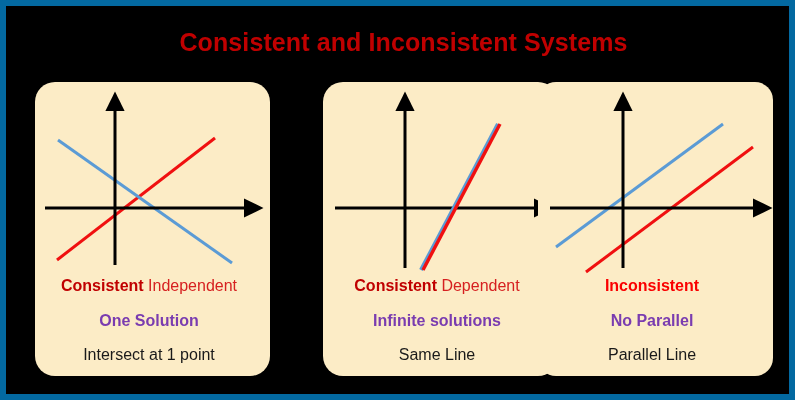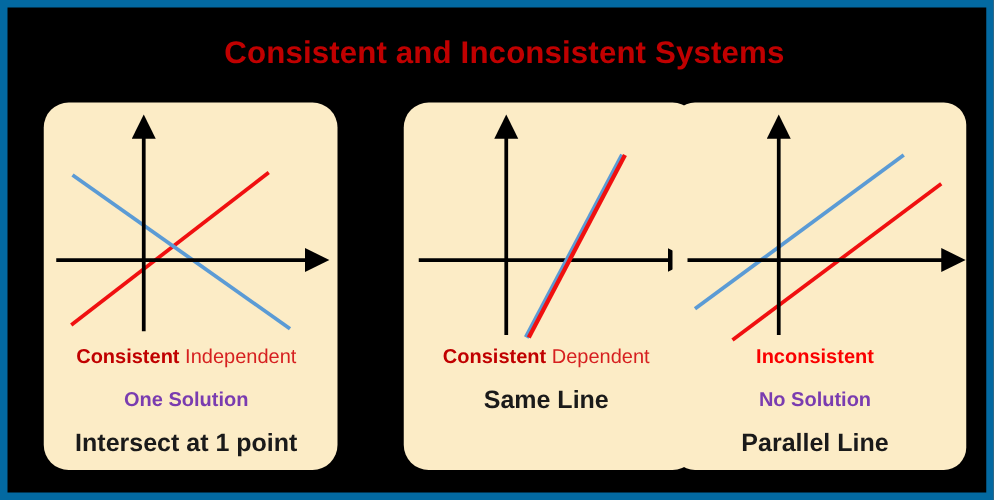--- a/index.html
+++ b/index.html
@@ -73,25 +73,24 @@
     color: #d62020;
   }
   .cap-line2 {
     font-size: 16px;
     line-height: 22px;
     color: #7a3cb0;
     margin-top: 13px;
     font-weight: bold;
   }
   .cap-line3 {
-    font-size: 20px;
+    font-size: 16px;
     line-height: 22px;
     color: #1a1a1a;
     margin-top: 12px;
-    font-weight: bold;
   }
 </style>
 </head>
 <body>
 
 <div id="canvas">
 
   <div id="page-title">Consistent and Inconsistent Systems</div>
 
   <div class="panel" id="panel-1">
@@ -120,36 +119,37 @@
           <path d="M0,0 L6.5,3.2 L0,6.4 z" fill="#000000"></path>
         </marker>
       </defs>
       <line x1="12" y1="118" x2="214" y2="118" stroke="#000000" stroke-width="3" marker-end="url(#ar2)"></line>
       <line x1="82" y1="178" x2="82" y2="18" stroke="#000000" stroke-width="3" marker-end="url(#ar2)"></line>
       <line x1="98" y1="180" x2="175" y2="34" stroke="#5b9bd5" stroke-width="4"></line>
       <line x1="100" y1="180" x2="177" y2="34" stroke="#f01010" stroke-width="3.4"></line>
     </svg>
     <div class="captions">
       <div class="cap-line1"><span class="cap-strong">Consistent</span><span class="cap-normal"> Dependent</span></div>
+      <div class="cap-line2">Infinite solutions</div>
       <div class="cap-line3">Same Line</div>
     </div>
   </div>
 
   <div class="panel" id="panel-3">
     <svg class="plot" viewBox="0 0 235 185">
       <defs>
         <marker id="ar3" markerWidth="9" markerHeight="9" refX="1" refY="3.2" orient="auto">
           <path d="M0,0 L6.5,3.2 L0,6.4 z" fill="#000000"></path>
         </marker>
       </defs>
       <line x1="18" y1="157" x2="185" y2="34" stroke="#5b9bd5" stroke-width="3"></line>
       <line x1="48" y1="182" x2="215" y2="57" stroke="#f01010" stroke-width="3"></line>
       <line x1="12" y1="118" x2="218" y2="118" stroke="#000000" stroke-width="3" marker-end="url(#ar3)"></line>
       <line x1="85" y1="178" x2="85" y2="18" stroke="#000000" stroke-width="3" marker-end="url(#ar3)"></line>
     </svg>
     <div class="captions">
       <div class="cap-line1"><span class="cap-strong bright">Inconsistent</span><span class="cap-normal"></span></div>
-      <div class="cap-line2">No Solution</div>
+      <div class="cap-line2">No Parallel</div>
       <div class="cap-line3">Parallel Line</div>
     </div>
   </div>
 
 </div>
 
 </body></html>

